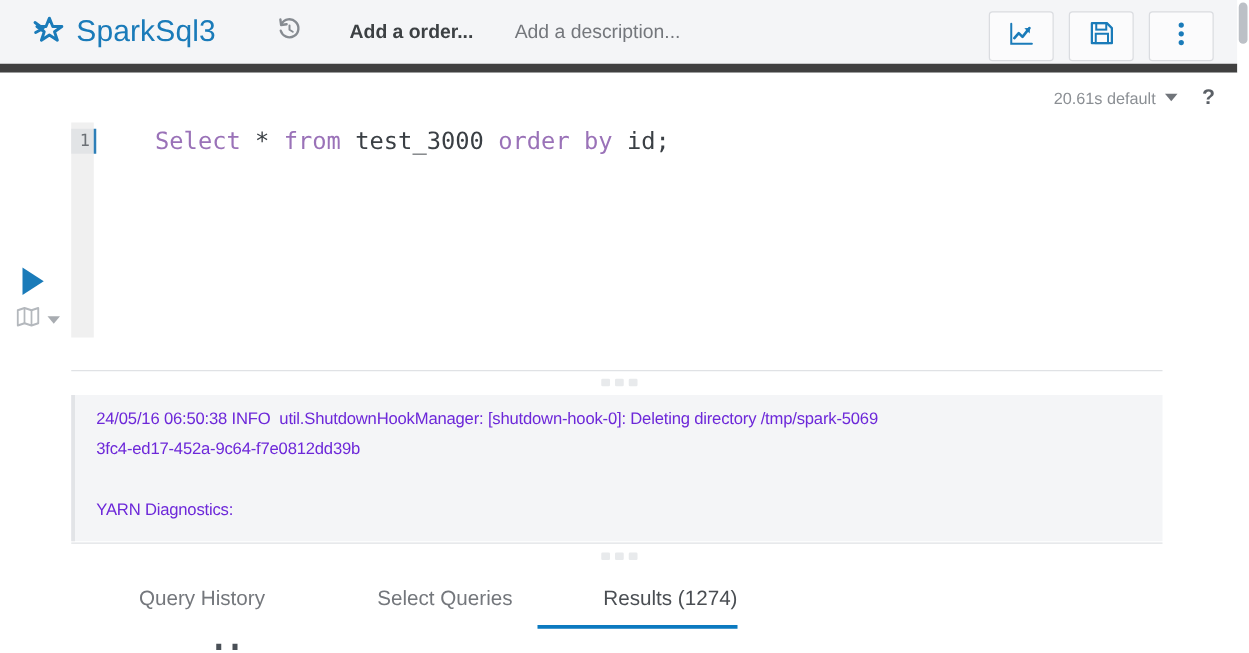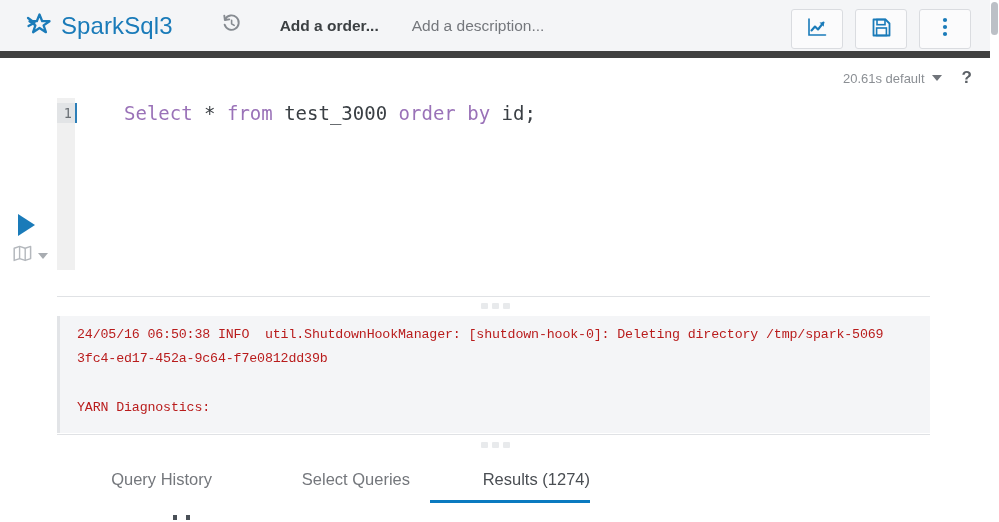--- a/index.html
+++ b/index.html
@@ -119,22 +119,22 @@
 
   
   .log-panel {
     position: absolute; left: 57px; top: 316px;
     width: 873px; height: 117px;
     background: #f4f5f7;
     border-left: 3px solid #e2e4e7;
   }
   .log-line {
     position: absolute;
-    font-family: Liberation Mono, monospace;
-    font-size: 13.3px; color: #b91c1c; letter-spacing: -0.15px;
+    font-family: Liberation Sans, sans-serif;
+    font-size: 13.3px; color: #6d28d9; letter-spacing: -0.15px;
     white-space: pre;
   }
   .log-l1 { left: 17px; top: 11px; }
   .log-l2 { left: 17px; top: 35px; }
   .log-l3 { left: 17px; top: 84px; }
 
   
   .tabs {
     position: absolute; left: 57px; top: 455px; width: 873px; height: 50px;
     display: flex; align-items: flex-start;

